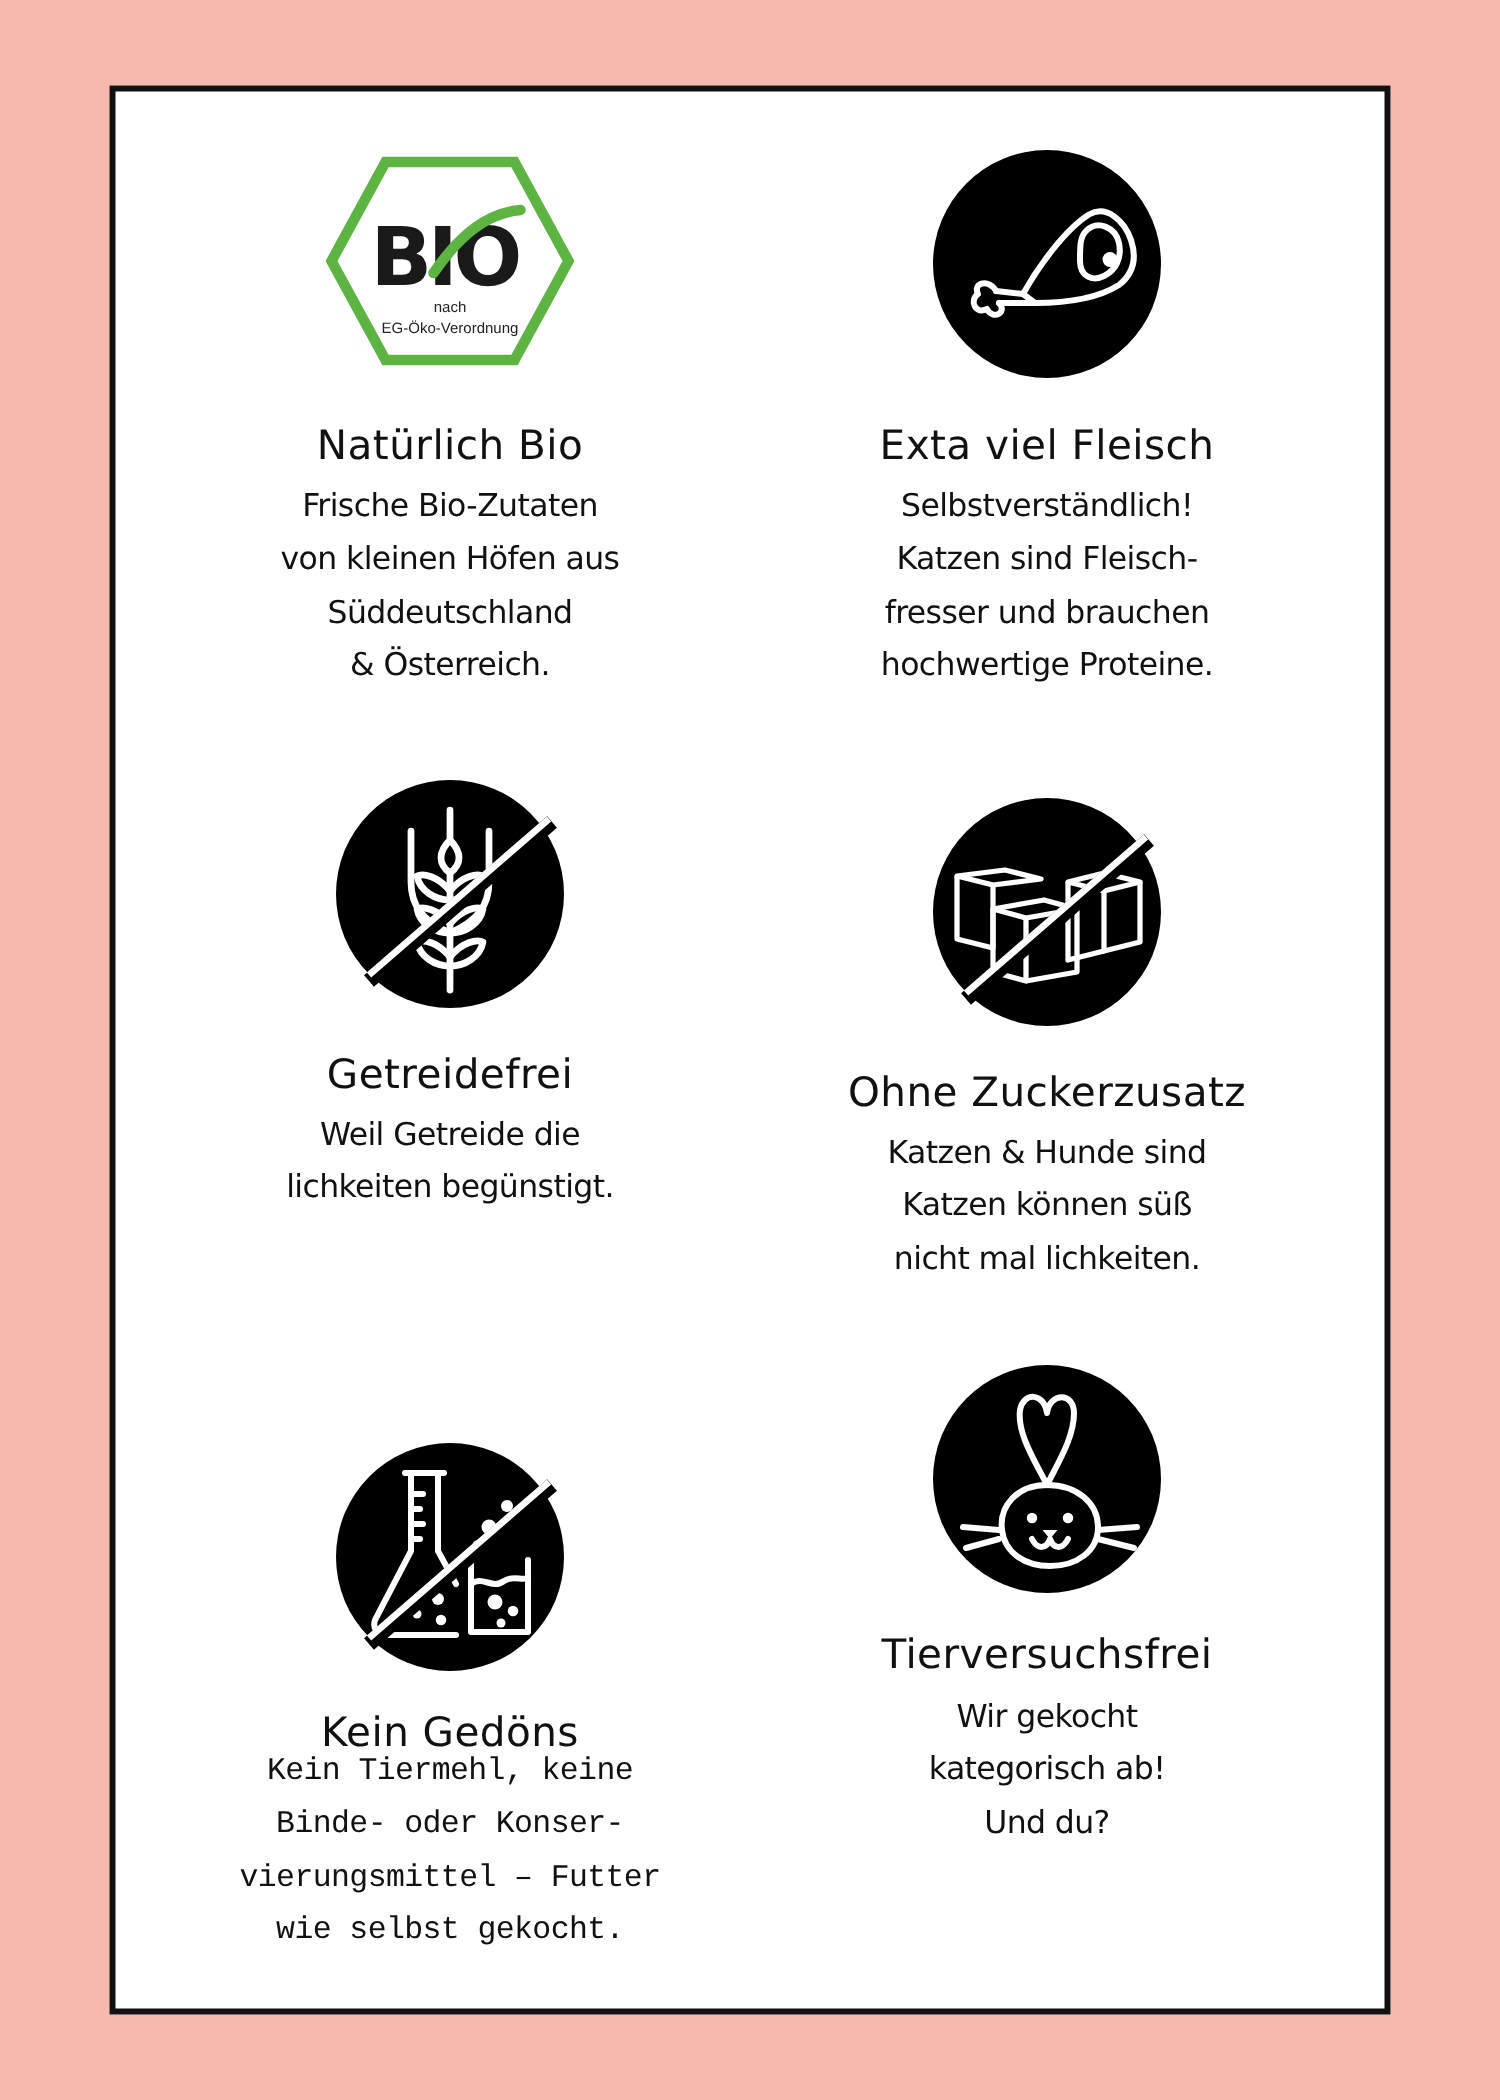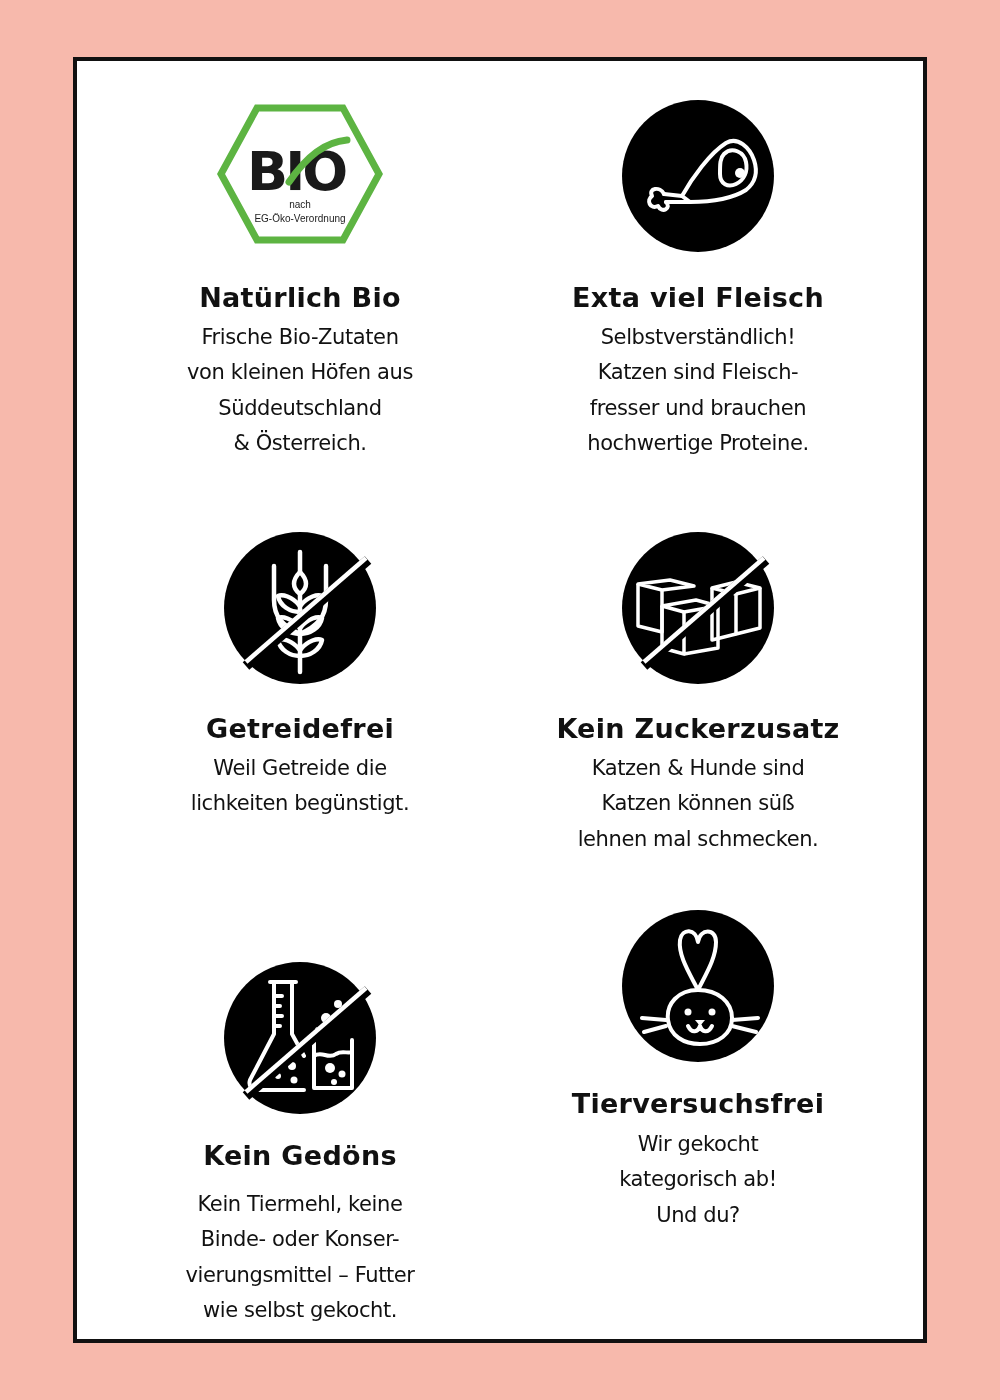--- a/index.html
+++ b/index.html
@@ -27,21 +27,21 @@
       position: absolute;
       left: 50%;
       transform: translateX(-50%);
       width: 156px; height: 156px;
     }
     .icon-wrap svg { width: 100%; height: 100%; display: block; }
     .title {
       position: absolute;
       left: 0; right: 0;
       font-family: "DejaVu Sans", sans-serif;
-      font-weight: bold;
+      font-weight: normal;
       font-size: 27px;
       letter-spacing: 0.3px;
       line-height: 32px;
       white-space: nowrap;
     }
     .desc {
       position: absolute;
       left: 0; right: 0;
       font-family: "DejaVu Sans", sans-serif;
       font-weight: normal;
@@ -91,21 +91,21 @@
   </div>
   <div class="title" style="top:182px;">Exta viel Fleisch</div>
   <div class="desc" style="top:220px;">
     <span>Selbstverständlich!</span>
     <span>Katzen sind Fleisch-</span>
     <span>fresser und brauchen</span>
     <span>hochwertige Proteine.</span>
   </div>
 </div>
 
-<div class="feature" style="left:100px; top:530px; height:380px;">
+<div class="feature" style="left:100px; top:518px; height:380px;">
   <div class="icon-wrap" style="top:0px;">
     <svg viewBox="0 0 156 156">
       <circle cx="78" cy="78" r="76" fill="#000"></circle>
       <g fill="none" stroke="#fff" stroke-width="4.5" stroke-linejoin="round" stroke-linecap="round">
         <path d="M78 22 L 78 42"></path>
         <path d="M78 42 C 70 50, 70 58, 78 64 C 86 58, 86 50, 78 42 Z"></path>
         <path d="M78 64 L 78 142"></path>
         <path d="M52 36 L 52 70 C 52 86, 60 96, 78 104"></path>
         <path d="M104 36 L 104 70 C 104 86, 96 96, 78 104"></path>
         <path d="M78 76 C 70 66, 60 64, 56 66 C 58 76, 68 82, 78 82"></path>
@@ -137,25 +137,25 @@
         <path d="M116 64 L 116 104 L 140 98 L 140 58"></path>
         <path d="M92 58 L 92 110 L 116 104"></path>
         <path d="M42 76 L 76 70 L 98 76 L 64 82 Z"></path>
         <path d="M42 76 L 42 118 L 64 124 L 64 82"></path>
         <path d="M64 124 L 98 118 L 98 76"></path>
       </g>
       <line x1="24" y1="136" x2="146" y2="30" stroke="#000" stroke-width="10"></line>
       <line x1="24" y1="132" x2="144" y2="28" stroke="#fff" stroke-width="4.5"></line>
     </svg>
   </div>
-  <div class="title" style="top:183px;">Kein Zuckerzusatz</div>
+  <div class="title" style="top:183px;">Ohne Zuckerzusatz</div>
   <div class="desc" style="top:221px;text-align:center;">
     <span>Katzen &amp; Hunde sind</span>
     <span>Katzen können süß</span>
-    <span>lehnen mal schmecken.</span>
+    <span>nicht mal lichkeiten.</span>
   </div>
 </div>
 
 <div class="feature" style="left:100px; top:960px; height:380px;">
   <div class="icon-wrap" style="top:0px;">
     <svg viewBox="0 0 156 156">
       <circle cx="78" cy="78" r="76" fill="#000"></circle>
       <g fill="none" stroke="#fff" stroke-width="4" stroke-linejoin="round" stroke-linecap="round">
         <path d="M48 22 L 74 22"></path>
         <path d="M52 22 L 52 74 L 28 120 C 26 126, 30 130, 36 130 L 82 130"></path>
@@ -173,21 +173,21 @@
           <circle cx="112" cy="122" r="3"></circle>
         <circle cx="104" cy="58" r="5"></circle>
           <circle cx="116" cy="44" r="4"></circle>
           <circle cx="96" cy="70" r="3"></circle>
       </g>
       <line x1="24" y1="136" x2="146" y2="30" stroke="#000" stroke-width="10"></line>
       <line x1="24" y1="132" x2="144" y2="28" stroke="#fff" stroke-width="4.5"></line>
     </svg>
   </div>
   <div class="title" style="top:180px;">Kein Gedöns</div>
-  <div class="desc" style="top:227px;">
+  <div class="desc" style="top:204px;font-family:Liberation Mono, monospace;">
     <span>Kein Tiermehl, keine</span>
     <span>Binde- oder Konser-</span>
     <span>vierungsmittel – Futter</span>
     <span>wie selbst gekocht.</span>
   </div>
 </div>
 
 <div class="feature" style="left:498px; top:908px; height:380px;">
   <div class="icon-wrap" style="top:0px;">
     <svg viewBox="0 0 156 156">

